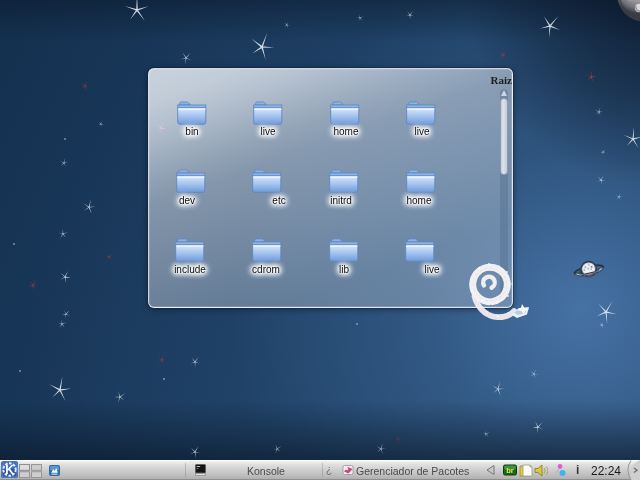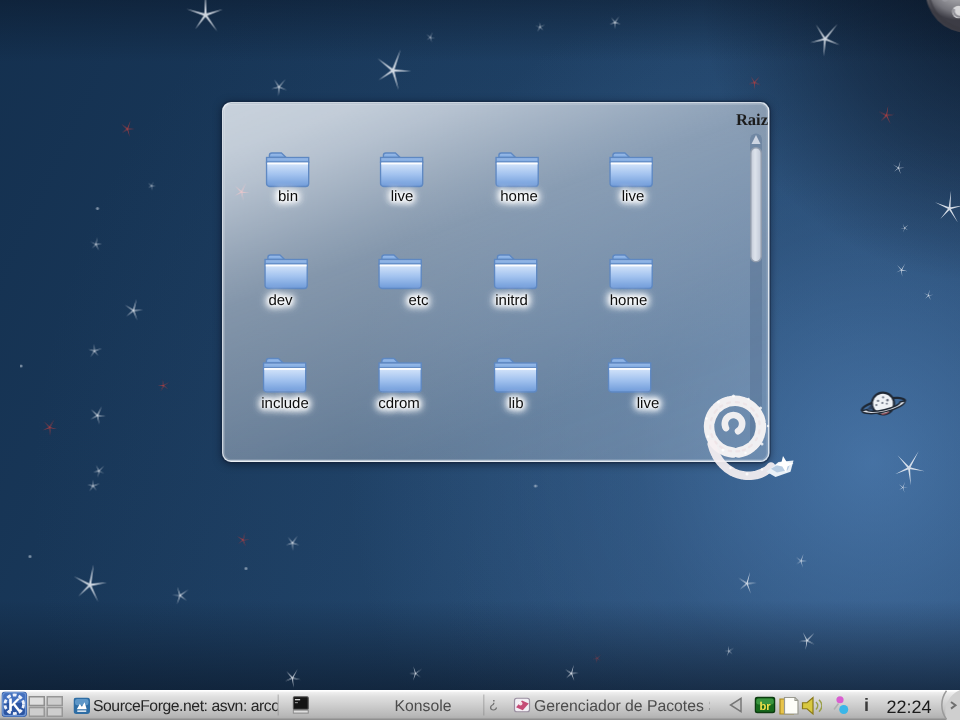--- a/index.html
+++ b/index.html
@@ -223,29 +223,28 @@
 
   <div style="position:absolute;left:185px;top:3px;width:1px;height:14px;background:rgba(120,120,120,.35)"></div>
   <div style="position:absolute;left:322px;top:3px;width:1px;height:14px;background:rgba(120,120,120,.35)"></div>
 
   <svg width="11" height="11" style="position:absolute;left:49px;top:4.5px">
     <rect width="11" height="11" rx="2" fill="#2e6da4"></rect>
     <rect x="1" y="1" width="9" height="4.2" rx="1.5" fill="#5e97c8"></rect>
     <path d="M2.2,7.8 l2,-3.5 l1.4,1.8 l1.8,-3 l1.4,4.7 z" fill="#fff"></path>
     <rect x="2.5" y="8.6" width="6" height="1" fill="#fff" opacity=".9"></rect>
   </svg>
-  <div class="tbtxt" style="left:62px;width:123px;color:#262626;letter-spacing:-0.3px;">SourceForge.net: asvn: arco</div>
 
   <svg width="11" height="12" style="position:absolute;left:195px;top:3.5px">
     <rect x="0.5" y="0.5" width="10" height="8.4" rx=".8" fill="#141414" stroke="#5a5a5a" stroke-width=".8"></rect>
     <rect x="1.6" y="2" width="3.5" height=".9" fill="#cfcfcf"></rect>
     <rect x="1.6" y="4" width="2" height=".8" fill="#8a8a8a"></rect>
     <rect x="0.5" y="9.4" width="10" height="2" fill="#dedede" stroke="#8a8a8a" stroke-width=".7"></rect>
   </svg>
-  <div class="tbtxt" style="left:226px;width:106px;color:#4c4c4c;padding-left:37px;">Konsole</div>
+  <div class="tbtxt" style="left:210px;width:106px;color:#4c4c4c;padding-left:37px;">Konsole</div>
 
   <div style="position:absolute;left:326px;top:4px;font-size:10px;color:#707070;">¿</div>
 
   <svg width="12" height="12" style="position:absolute;left:342px;top:4px">
     <rect x="1" y="1.5" width="10" height="9" rx="1.5" fill="#f2eef4" stroke="#9a8fa0" stroke-width=".8"></rect>
     <path d="M2,7.5 l4,-4.5 l4.5,2 l-4,4.5 z" fill="#c54a76"></path>
     <circle cx="5" cy="5" r="1.3" fill="#fff" opacity=".8"></circle>
   </svg>
   <div class="tbtxt" style="left:356px;width:117px;color:#4c4c4c;">Gerenciador de Pacotes Syna</div>
 

